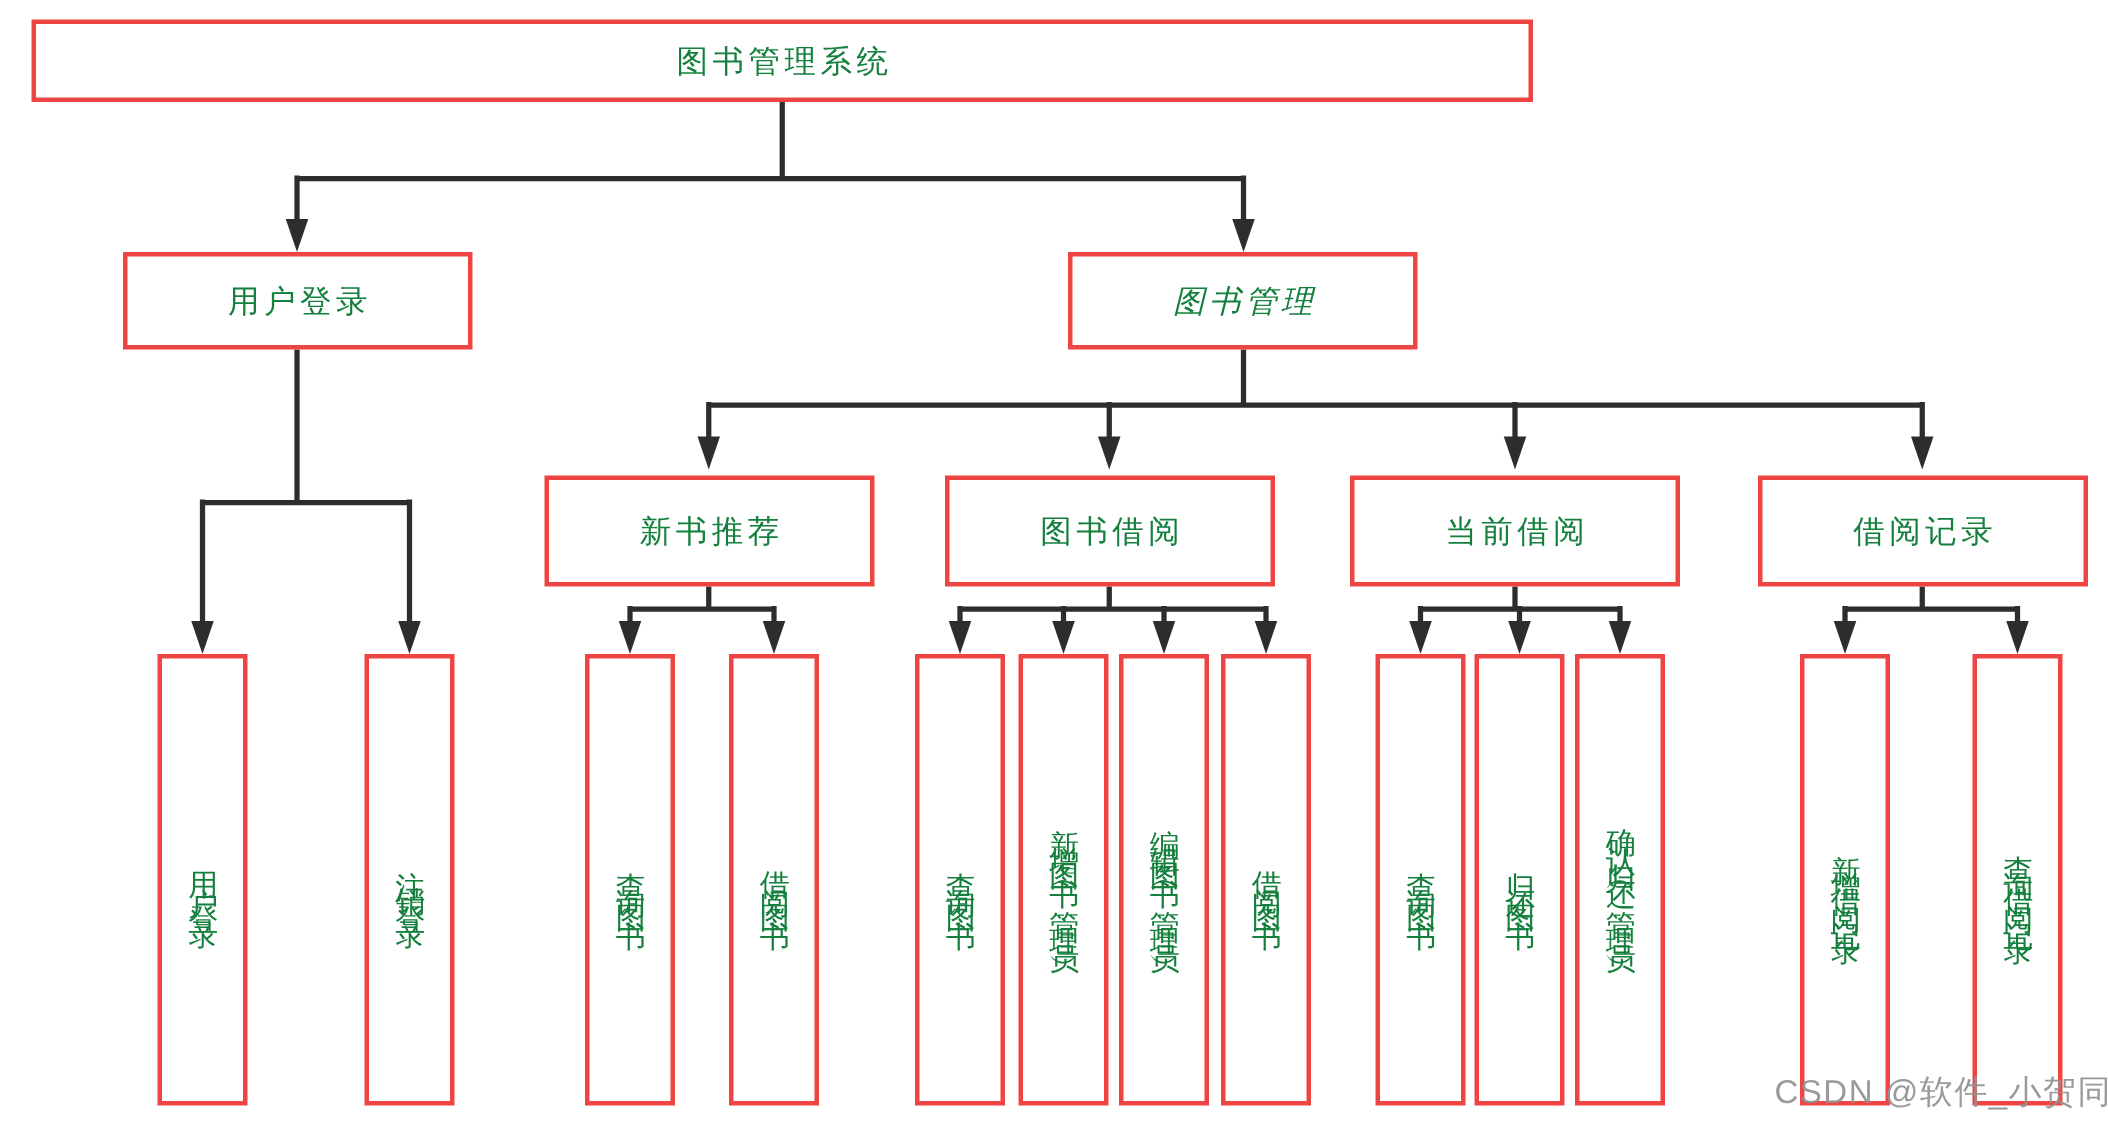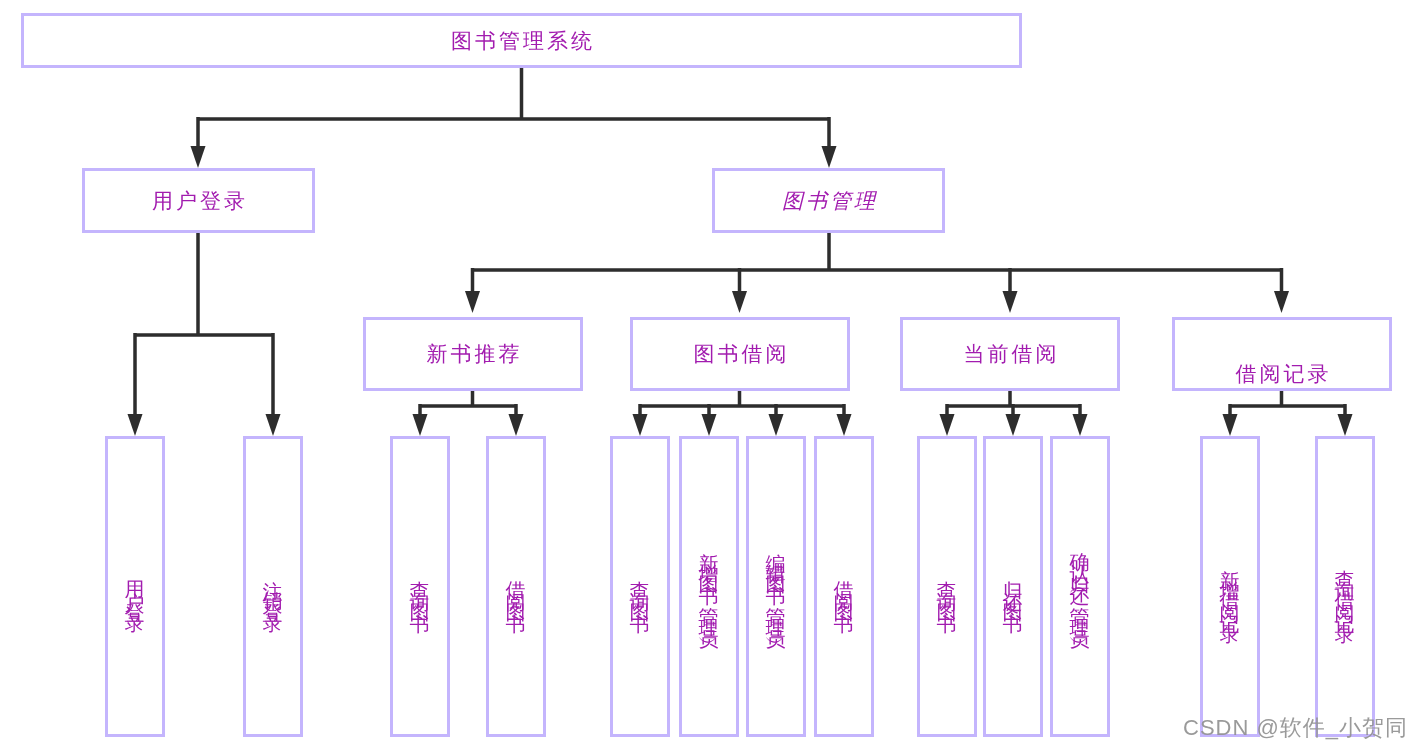--- a/index.html
+++ b/index.html
@@ -18,42 +18,42 @@
   #connectors {
     position: absolute;
     left: 0; top: 0;
     width: 1405px;
     height: 747px;
     z-index: 1;
   }
   .node {
     position: absolute;
     box-sizing: border-box;
-    border: 3px solid #c4b5fd;
+    border: 3px solid #ef4444;
     background: #ffffff;
     display: flex;
     align-items: center;
     justify-content: center;
-    color: #a21caf;
+    color: #15803d;
     z-index: 2;
   }
   .hnode {
     font-size: 21px;
     letter-spacing: 3px;
     text-indent: 3px;
     white-space: nowrap;
   }
   .root-node   { left: 21px;  top: 13px;  width: 1001px; height: 55px; }
   .l2-a        { left: 82px;  top: 168px; width: 233px;  height: 65px; }
   .l2-b        { left: 712px; top: 168px; width: 233px;  height: 65px; font-style: italic; }
   .l3          { top: 305px; width: 220px; height: 74px; margin-top: 12px; }
   .l3-a { left: 363px; }
   .l3-b { left: 630px; text-align: center; }
   .l3-c { left: 900px; }
-  .l3-d { left: 1172px; align-items: flex-end; }
+  .l3-d { left: 1172px; }
   .leaf {
     top: 436px;
     width: 60px;
     height: 301px;
   }
   .leaf .vtext {
     writing-mode: vertical-rl;
     font-size: 20px;
     letter-spacing: 11px;
     line-height: 1;

